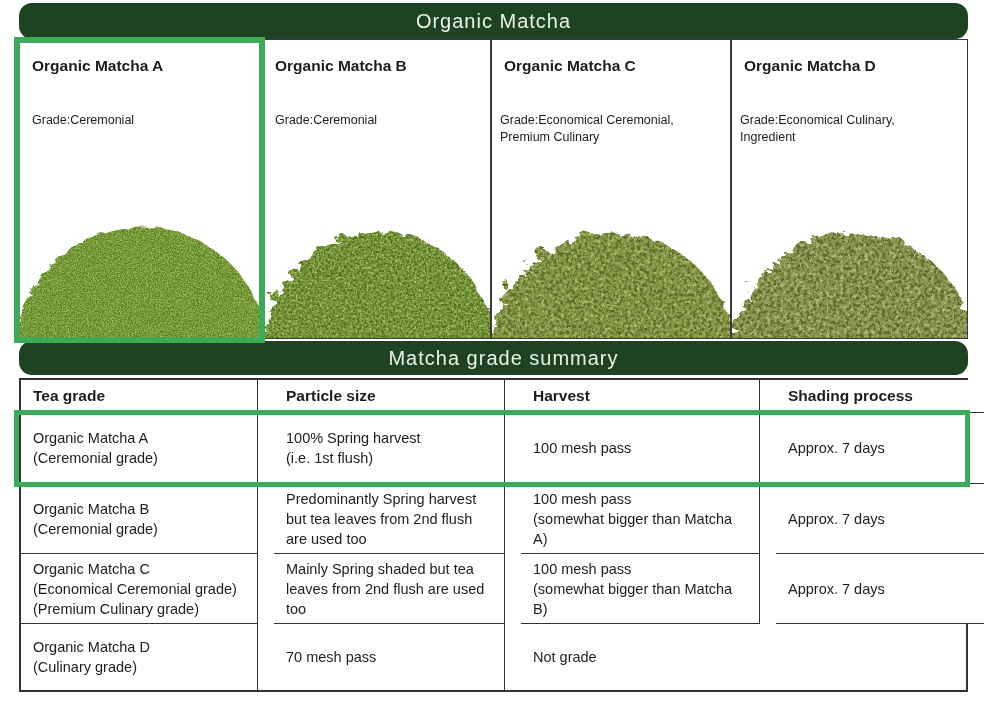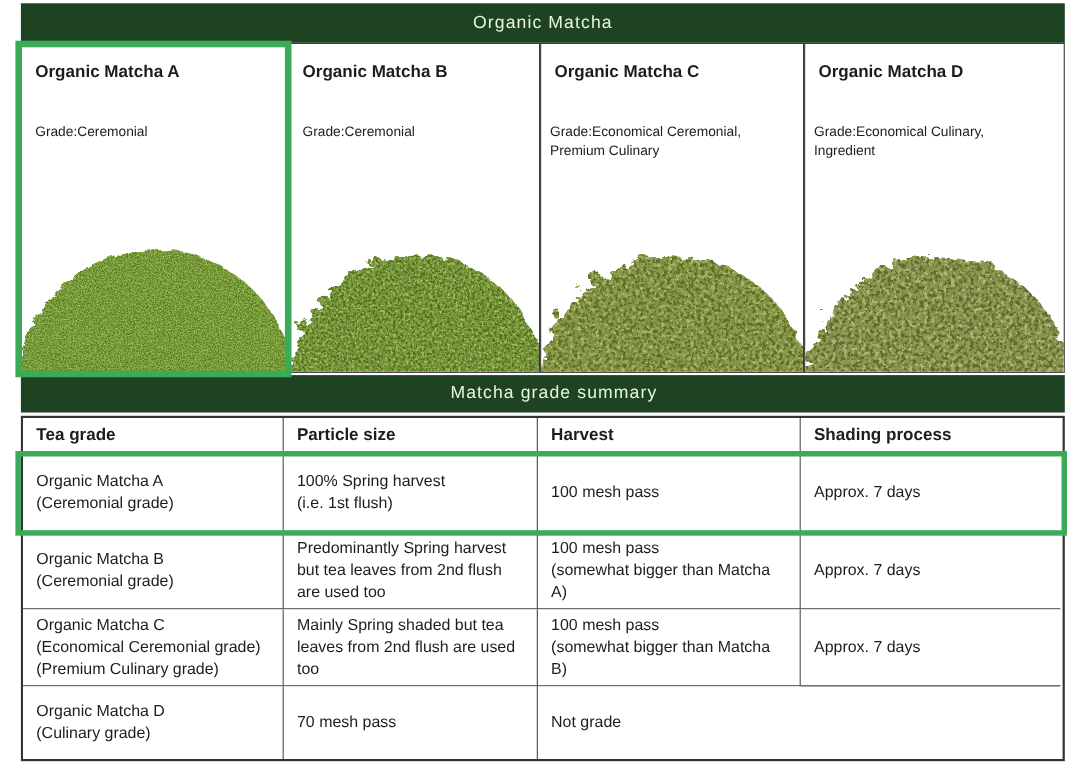--- a/index.html
+++ b/index.html
@@ -6,21 +6,21 @@
   .page{
     position:relative;width:984px;height:705px;background:#ffffff;
     font-family:"Liberation Sans",sans-serif;color:#1d1d1d;overflow:hidden;
   }
   .doc{position:absolute;left:19px;top:3px;width:949px;}
 
   
   .banner{
     height:36px;background:#1d4323;color:#e9f4e3;
     display:flex;align-items:center;justify-content:center;
-    font-size:16px;letter-spacing:1px;font-weight:400;
+    font-size:20px;letter-spacing:1px;font-weight:400;border-radius:13px;
   }
   .banner.summary{height:34px;margin-top:2px;padding-left:20px;}
 
   
   .cards{display:flex;height:300px;}
   .card{
     position:relative;background:#fff;border:1.5px solid #3a3a3a;
     display:flex;flex-direction:column;box-sizing:border-box;
   }
   .card.c-a{flex:0 0 243px;}
@@ -31,21 +31,21 @@
     content:"";position:absolute;left:-6px;top:-3px;right:-4px;bottom:-5px;
     border:6px solid #3cab59;pointer-events:none;z-index:6;
   }
   .pname{padding:16px 12px 0;font-weight:bold;font-size:15.5px;line-height:20px;}
   .pgrade{margin-top:36px;padding:0 12px;font-size:12.5px;line-height:17px;white-space:pre-line;}
   .card.c-c .pgrade,.card.c-d .pgrade{text-align:left;padding:0 8px;}
   .powder{display:block;width:100%;height:152px;margin-top:auto;}
 
   
   .gtable{margin-top:3px;border:2px solid #333;box-sizing:border-box;}
-  .trow{display:grid;grid-template-columns:237px 231px 239px 236px;}
+  .trow{display:grid;grid-template-columns:237px 231px 239px 236px;gap:16px;}
   .trow.thead{height:33px;}
   .trow.r1{height:71px;}
   .trow.r2{height:70px;}
   .trow.r3{height:70px;}
   .trow.r4{height:66px;}
   .cell{
     border-right:1.5px solid #333;border-bottom:1.5px solid #333;
     display:flex;align-items:center;padding:0 12px;box-sizing:border-box;
     font-size:14.5px;line-height:20px;background:#fff;
   }

